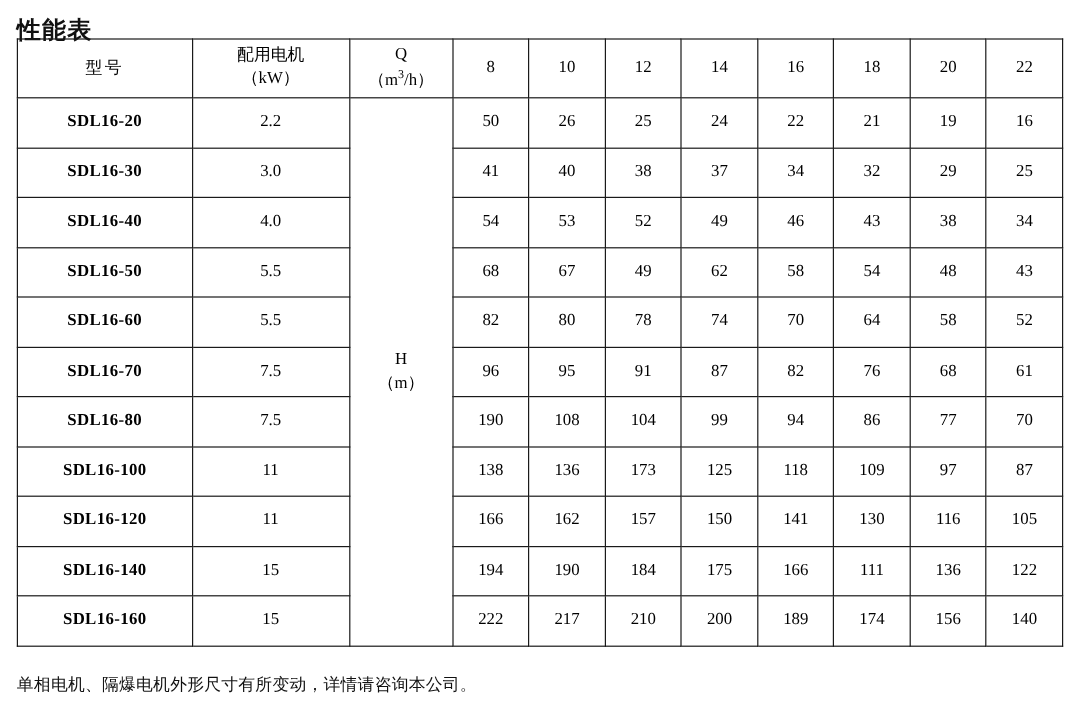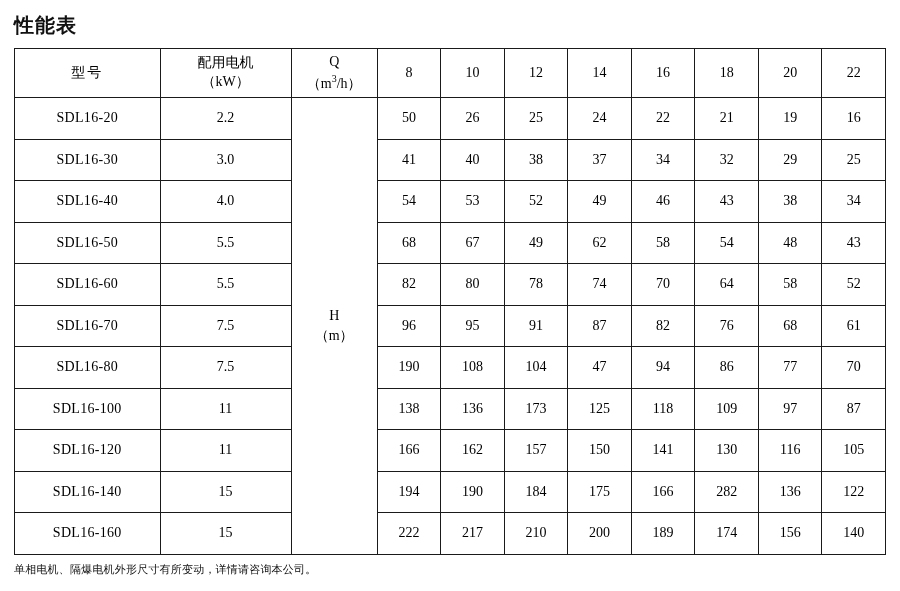--- a/index.html
+++ b/index.html
@@ -26,21 +26,21 @@
     top: 12px;
     font-family: "Liberation Sans", sans-serif;
     font-weight: bold;
     font-size: 20px;
     letter-spacing: 1px;
     color: #111111;
   }
   .table-wrap {
     position: absolute;
     left: 14px;
-    top: 48px;
+    top: 32px;
     width: 872px;
   }
   table.perf {
     border-collapse: collapse;
     width: 872px;
     table-layout: fixed;
   }
   table.perf th, table.perf td {
     border: 1px solid #1a1a1a;
     text-align: center;
@@ -62,37 +62,37 @@
   .col-q { width: 84px; }
   .col-val { width: 62px; }
 
   .hdr-model { font-size: 15px; letter-spacing: 2px; }
   .hdr-power { font-size: 14px; line-height: 1.35; }
   .hdr-q { font-size: 14px; line-height: 1.3; }
   .hdr-num { font-size: 14px; }
 
   .sup { font-size: 10px; vertical-align: super; }
 
-  .cell-model { font-size: 14px; letter-spacing: 0.3px; }
+  .cell-model { font-size: 14px; letter-spacing: 0.3px; font-weight: bold; }
   .cell-power { font-size: 14px; }
   .cell-val { font-size: 14px; }
 
   .h-cell {
     font-size: 14px;
     line-height: 1.4;
     border-top: 1px solid #1a1a1a;
     border-bottom: 1px solid #1a1a1a;
   }
 
   .footnote {
     position: absolute;
     left: 14px;
     top: 562px;
     font-family: Liberation Serif, serif;
-    font-size: 11px;
+    font-size: 14px;
     color: #111111;
     letter-spacing: 0.2px;
   }
 </style>
 </head>
 <body>
 
 <div class="page">
 
   <div class="title">性能表</div>
@@ -216,21 +216,21 @@
           <td class="cell-val">68</td>
           <td class="cell-val">61</td>
         </tr>
 
         <tr>
           <td class="cell-model">SDL16-80</td>
           <td class="cell-power">7.5</td>
           <td class="cell-val">190</td>
           <td class="cell-val">108</td>
           <td class="cell-val">104</td>
-          <td class="cell-val">47</td>
+          <td class="cell-val">99</td>
           <td class="cell-val">94</td>
           <td class="cell-val">86</td>
           <td class="cell-val">77</td>
           <td class="cell-val">70</td>
         </tr>
 
         <tr>
           <td class="cell-model">SDL16-100</td>
           <td class="cell-power">11</td>
           <td class="cell-val">138</td>
@@ -257,21 +257,21 @@
         </tr>
 
         <tr>
           <td class="cell-model">SDL16-140</td>
           <td class="cell-power">15</td>
           <td class="cell-val">194</td>
           <td class="cell-val">190</td>
           <td class="cell-val">184</td>
           <td class="cell-val">175</td>
           <td class="cell-val">166</td>
-          <td class="cell-val">282</td>
+          <td class="cell-val">111</td>
           <td class="cell-val">136</td>
           <td class="cell-val">122</td>
         </tr>
 
         <tr>
           <td class="cell-model">SDL16-160</td>
           <td class="cell-power">15</td>
           <td class="cell-val">222</td>
           <td class="cell-val">217</td>
           <td class="cell-val">210</td>

